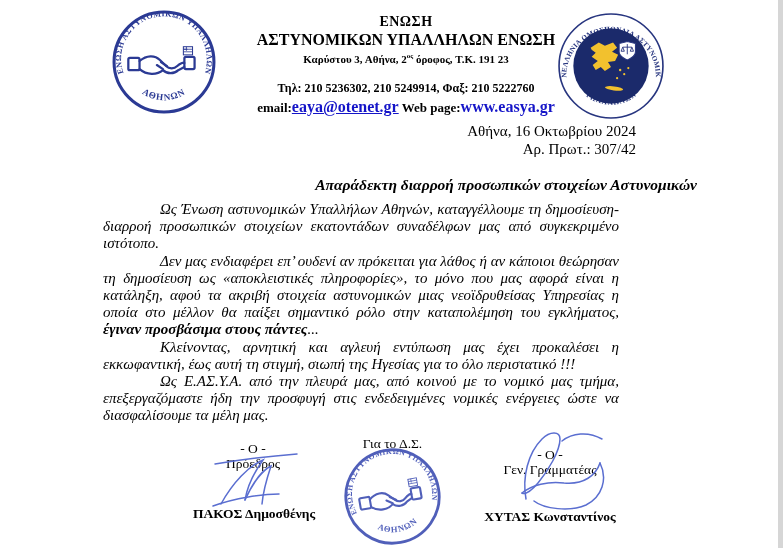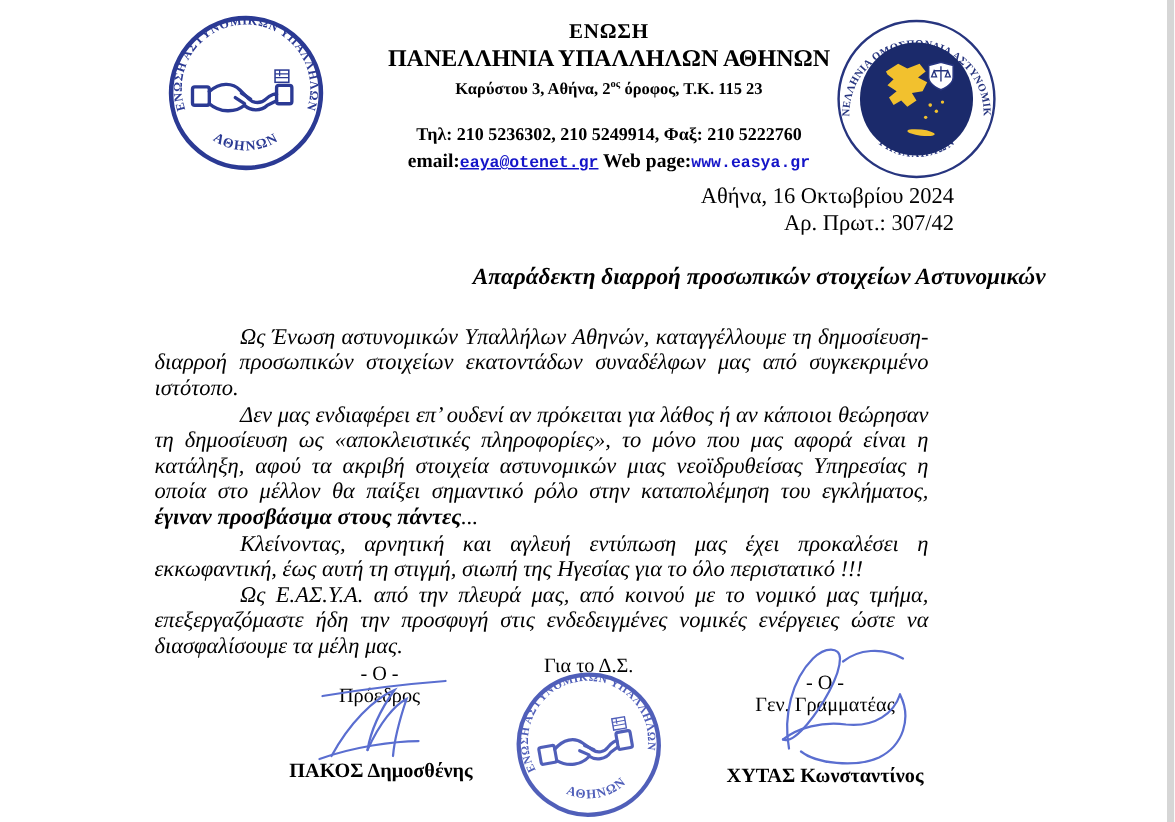--- a/index.html
+++ b/index.html
@@ -10,35 +10,35 @@
   .edge-strip { position:absolute; right:0; top:0; width:5px; height:100%; background:#d6d6d6; }
 
   
   .hdr { position:absolute; left:228px; top:14px; width:356px; text-align:center; }
   .hdr-l1 { font-weight:bold; font-size:14px; letter-spacing:.5px; }
   .hdr-l2 { font-weight:bold; font-size:16px; margin-top:1px; white-space:nowrap; }
   .hdr-addr { font-weight:bold; font-size:11px; margin-top:3px; }
   .hdr-addr sup { font-size:7px; }
   .hdr-tel { font-weight:bold; font-size:12px; margin-top:16px; white-space:nowrap; }
   .hdr-mail { font-weight:bold; font-size:13px; margin-top:2px; white-space:nowrap; }
-  .link { font-family:Liberation Mono, monospace; font-weight:bold; font-size:11px;
+  .link { font-family:Liberation Serif, serif; font-weight:bold; font-size:16px;
           color:var(--link-blue,#1414c8); text-decoration:none; }
   .link.u { text-decoration:underline; }
   .seal { position:absolute; }
 
   
   .date-block { position:absolute; left:400px; top:122px; width:236px; text-align:right;
                 font-size:15px; line-height:18px; }
 
   
   .doc-title { position:absolute; left:100px; top:176px; width:597px; text-align:right;
                font-weight:bold; font-style:italic; font-size:15.5px; }
 
   
-  .body-text { position:absolute; left:103px; top:217px; width:516px; }
+  .body-text { position:absolute; left:103px; top:201px; width:516px; }
   .body-text p { margin:0; text-indent:57px; text-align:justify;
                  font-style:italic; font-size:15px; line-height:17.2px; }
   .b { font-weight:bold; }
 
   
   .sig-label { position:absolute; text-align:center; font-size:13.5px; line-height:15px; }
   .sig-name  { position:absolute; text-align:center; font-size:13.5px; white-space:nowrap;font-weight:bold; }
   .sig-svg   { position:absolute; }
 
   svg text { font-family:"Liberation Serif", serif; }
@@ -68,22 +68,22 @@
       <path d="M45,55 l6,4 M49,52 l6,4"></path>
     </g>
     <g>
       <rect x="71" y="37" width="9" height="8" fill="#fff" stroke="var(--seal-blue,#2b3a94)" stroke-width="1"></rect>
       <path d="M71,39.5 h9 M71,42 h9 M74,37 v4 M71,39.5 h4" stroke="var(--seal-blue,#2b3a94)" stroke-width="0.8"></path>
     </g>
   </svg>
 
   <div class="hdr">
     <div class="hdr-l1">ΕΝΩΣΗ</div>
-    <div class="hdr-l2">ΠΑΝΕΛΛΗΝΙΑ ΥΠΑΛΛΗΛΩΝ ΑΘΗΝΩΝ</div>
-    <div class="hdr-addr"><span>Καρύστου 3, Αθήνα, 2</span><sup>ος</sup><span> όροφος, Τ.Κ. 115 23</span></div>
+    <div class="hdr-l2">ΑΣΤΥΝΟΜΙΚΩΝ ΥΠΑΛΛΗΛΩΝ ΕΝΩΣΗ</div>
+    <div class="hdr-addr"><span>Καρύστου 3, Αθήνα, 2</span><sup>ος</sup><span> όροφος, Τ.Κ. 191 23</span></div>
     <div class="hdr-tel">Τηλ: 210 5236302, 210 5249914, Φαξ: 210 5222760</div>
     <div class="hdr-mail"><span>email:</span><a class="link u" href="#">eaya@otenet.gr</a><span> Web page:</span><a class="link" href="#">www.easya.gr</a></div>
   </div>
 
   <svg class="seal" style="left:556px; top:11px;" width="110" height="110" viewBox="0 0 108 108">
     <defs>
       <path id="fsT" d="M 10,64 A 44,44 0 1 1 98,64" fill="none"></path>
       <path id="fsB" d="M 22,76 A 40,40 0 0 0 86,76" fill="none"></path>
     </defs>
     <circle cx="54" cy="54" r="51" fill="#ffffff" stroke="#27357f" stroke-width="1.6"></circle>

